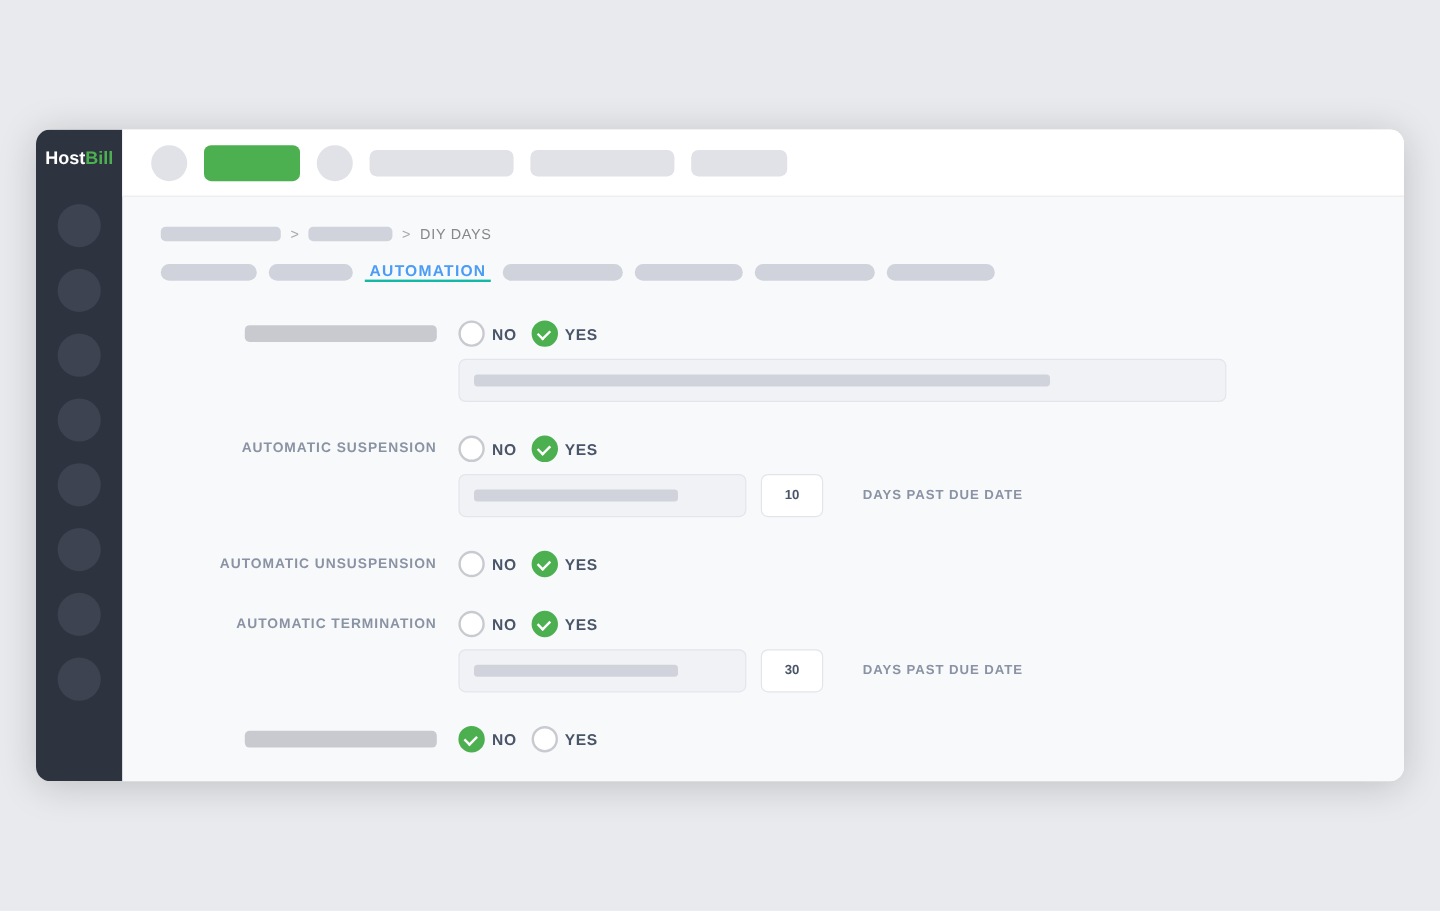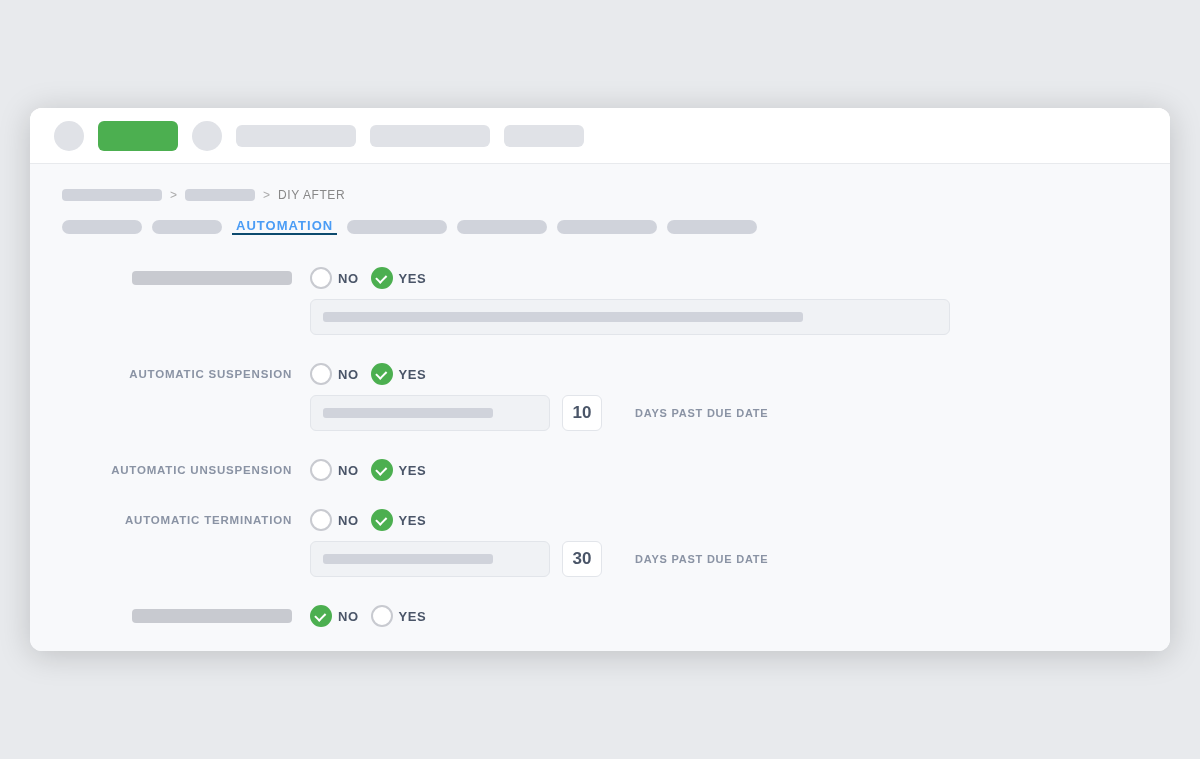--- a/index.html
+++ b/index.html
@@ -121,21 +121,21 @@
       border-radius: 10px;
       height: 14px;
       width: 80px;
     }
     .tab-active {
       color: #4a9cf5;
       font-size: 13px;
       font-weight: 700;
       letter-spacing: 0.08em;
       padding: 0 4px;
-      border-bottom: 2px solid #0c4a6e;
+      border-bottom: 2px solid #14b8a6;
     }
     .tab-pill.lg { width: 100px; }
     .tab-pill.md { width: 90px; }
     .tab-pill.sm { width: 70px; }
     
     .form-section {
       display: flex;
       flex-direction: column;
       gap: 28px;
     }
@@ -227,62 +227,75 @@
     }
     .input-pill-wide.full-width {
       width: 640px;
     }
     .input-pill-inner.fw { width: 480px; }
     .input-number-box {
       background: #fff;
       border: 1px solid #e2e5ea;
       border-radius: 6px;
       height: 36px;
-      width: 40px;
+      width: 52px;
       display: flex;
       align-items: center;
       justify-content: center;
-      font-size: 17px;
+      font-size: 11px;
       font-weight: 600;
       color: #4a5568;
     }
     .input-after-text {
       font-size: 11px;
       font-weight: 600;
       color: #8a93a4;
       letter-spacing: 0.07em;
       text-transform: uppercase;
       margin-left: 21px;
     }
   </style>
 </head>
 <body>
 
 <div class="window">
 
+  <div class="sidebar">
+    <div class="sidebar-logo">
+      Host<span>Bill</span>
+    </div>
+    <div class="sidebar-dot"></div>
+    <div class="sidebar-dot"></div>
+    <div class="sidebar-dot"></div>
+    <div class="sidebar-dot"></div>
+    <div class="sidebar-dot"></div>
+    <div class="sidebar-dot"></div>
+    <div class="sidebar-dot"></div>
+    <div class="sidebar-dot"></div>
+  </div>
 
   <div class="main">
 
     <div class="topbar">
       <div class="topbar-circle"></div>
       <div class="topbar-btn-green"></div>
       <div class="topbar-circle"></div>
       <div class="topbar-pill"></div>
       <div class="topbar-pill"></div>
       <div class="topbar-pill" style="max-width:80px;"></div>
     </div>
 
     <div class="content">
 
       <div class="breadcrumb">
         <div class="breadcrumb-pill"></div>
         <span class="breadcrumb-sep">&gt;</span>
         <div class="breadcrumb-pill sm"></div>
         <span class="breadcrumb-sep">&gt;</span>
-        <span class="breadcrumb-text">DIY AFTER</span>
+        <span class="breadcrumb-text">DIY DAYS</span>
       </div>
 
       <div class="tabs">
         <div class="tab-pill"></div>
         <div class="tab-pill sm"></div>
         <span class="tab-active">AUTOMATION</span>
         <div class="tab-pill lg"></div>
         <div class="tab-pill md"></div>
         <div class="tab-pill lg"></div>
         <div class="tab-pill md"></div>

